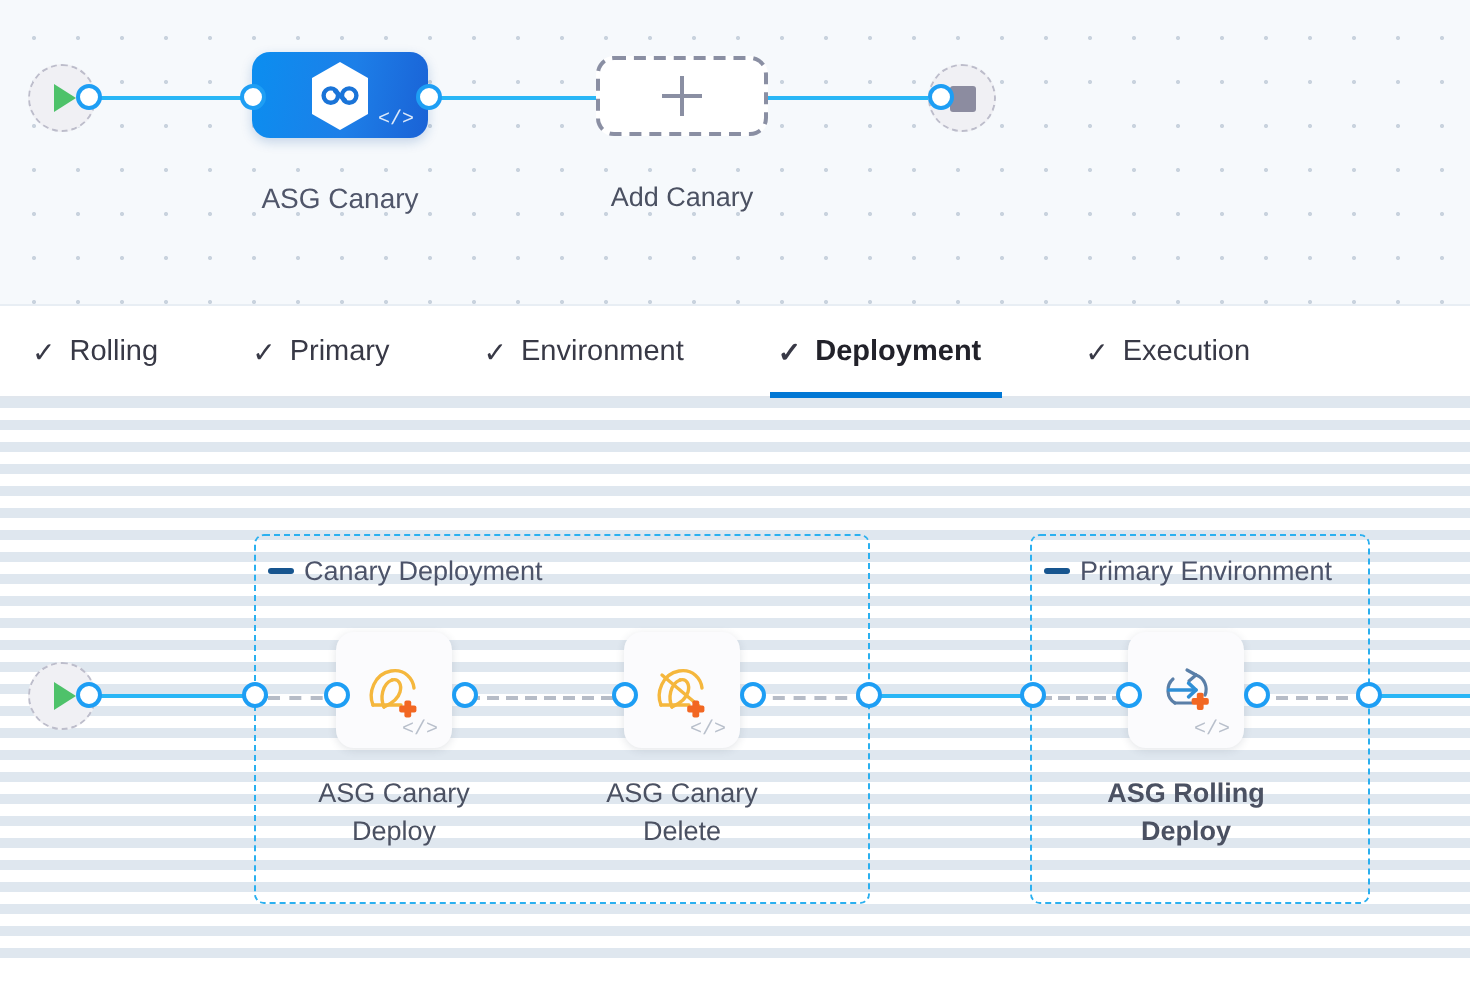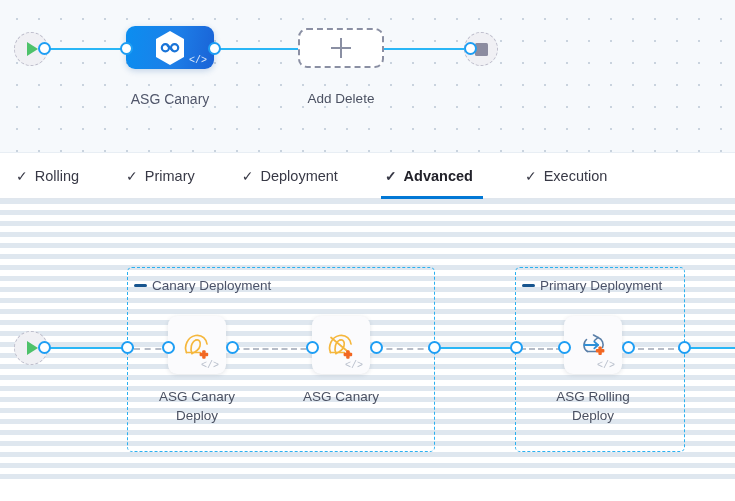--- a/index.html
+++ b/index.html
@@ -161,44 +161,44 @@
     <div class="node-endpoint" style="left:120px;top:42px;"></div>
     <div class="node-endpoint" style="left:208px;top:42px;"></div>
     <div class="node-label stage" style="left:106px;top:90px;width:128px;">ASG Canary</div>
 
     <div class="addstage" style="left:298px;top:28px;width:86px;height:40px;">
       <span style="position:relative;width:20px;height:20px;display:block;">
         <span class="plus-v" style="left:8.8px;top:0;"></span>
         <span class="plus-h" style="left:0;top:8.8px;"></span>
       </span>
     </div>
-    <div class="node-label" style="left:281px;top:89px;width:120px;">Add Delete</div>
+    <div class="node-label" style="left:281px;top:89px;width:120px;">Add Canary</div>
 
     <div class="node-endpoint" style="left:464px;top:42px;"></div>
     <div class="term" style="left:464px;top:32px;">
       <div class="stop-sq"></div>
     </div>
   </div>
 
   <div class="tabbar">
     <div class="tab" style="margin-left:16px;">
       <span class="chk">✓</span>
       <span>Rolling</span>
     </div>
     <div class="tab" style="margin-left:47px;">
       <span class="chk">✓</span>
       <span>Primary</span>
     </div>
     <div class="tab" style="margin-left:47px;">
       <span class="chk">✓</span>
+      <span>Environment</span>
+    </div>
+    <div class="tab active" style="margin-left:47px;">
+      <span class="chk">✓</span>
       <span>Deployment</span>
-    </div>
-    <div class="tab active" style="margin-left:47px;">
-      <span class="chk">✓</span>
-      <span>Advanced</span>
       <span class="tab-underline"></span>
     </div>
     <div class="tab" style="margin-left:52px;">
       <span class="chk">✓</span>
       <span>Execution</span>
     </div>
   </div>
 
   <div class="exec-panel">
 
@@ -263,28 +263,29 @@
             <rect x="21.6" y="24.8" width="8.6" height="3.4" rx="1"></rect>
           </g>
         </svg>
       </span>
       <span class="code-badge dark">&lt;/&gt;</span>
     </div>
     <div class="node-endpoint" style="left:306px;top:142px;"></div>
     <div class="node-endpoint" style="left:370px;top:142px;"></div>
     <div class="node-label" style="left:281px;top:188px;width:120px;">
       <div>ASG Canary</div>
+      <div>Delete</div>
     </div>
 
     <div class="node-endpoint" style="left:428px;top:142px;"></div>
 
     <div class="group" style="left:515px;top:68px;width:170px;height:185px;"></div>
     <div class="group-label" style="left:522px;top:79px;">
       <span class="group-dash"></span>
-      <span>Primary Deployment</span>
+      <span>Primary Environment</span>
     </div>
 
     <div class="node-endpoint" style="left:510px;top:142px;"></div>
 
     <div class="step" style="left:564px;top:117px;">
       <span>
         <svg width="38" height="34" viewBox="0 0 38 34">
           <g fill="none" stroke="#5a7fa8" stroke-width="1.6" stroke-linecap="round" stroke-linejoin="round">
             <path d="M24.0 9.5 C28.5 11.0 30.0 16.0 28.5 19.5"></path>
             <path d="M12.5 11.5 C9.0 14.5 9.0 21.0 13.5 23.5"></path>
@@ -301,21 +302,21 @@
           <g fill="#f26722">
             <rect x="24.4" y="18.4" width="3.4" height="8.6" rx="1"></rect>
             <rect x="21.8" y="21.0" width="8.6" height="3.4" rx="1"></rect>
           </g>
         </svg>
       </span>
       <span class="code-badge dark">&lt;/&gt;</span>
     </div>
     <div class="node-endpoint" style="left:558px;top:142px;"></div>
     <div class="node-endpoint" style="left:622px;top:142px;"></div>
-    <div class="node-label" style="left:533px;top:188px;width:120px;">
+    <div class="node-label" style="left:533px;top:188px;width:120px;font-weight:bold;">
       <div>ASG Rolling</div>
       <div>Deploy</div>
     </div>
 
     <div class="node-endpoint" style="left:678px;top:142px;"></div>
   </div>
 
 </div>
 
 </body></html>

